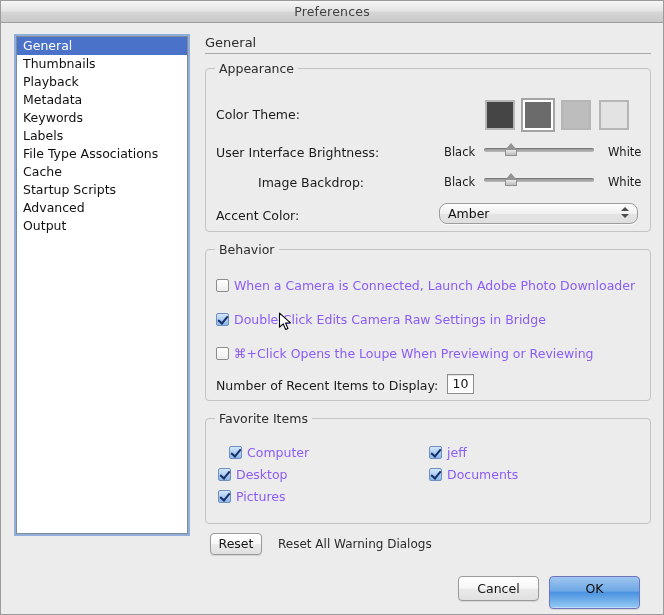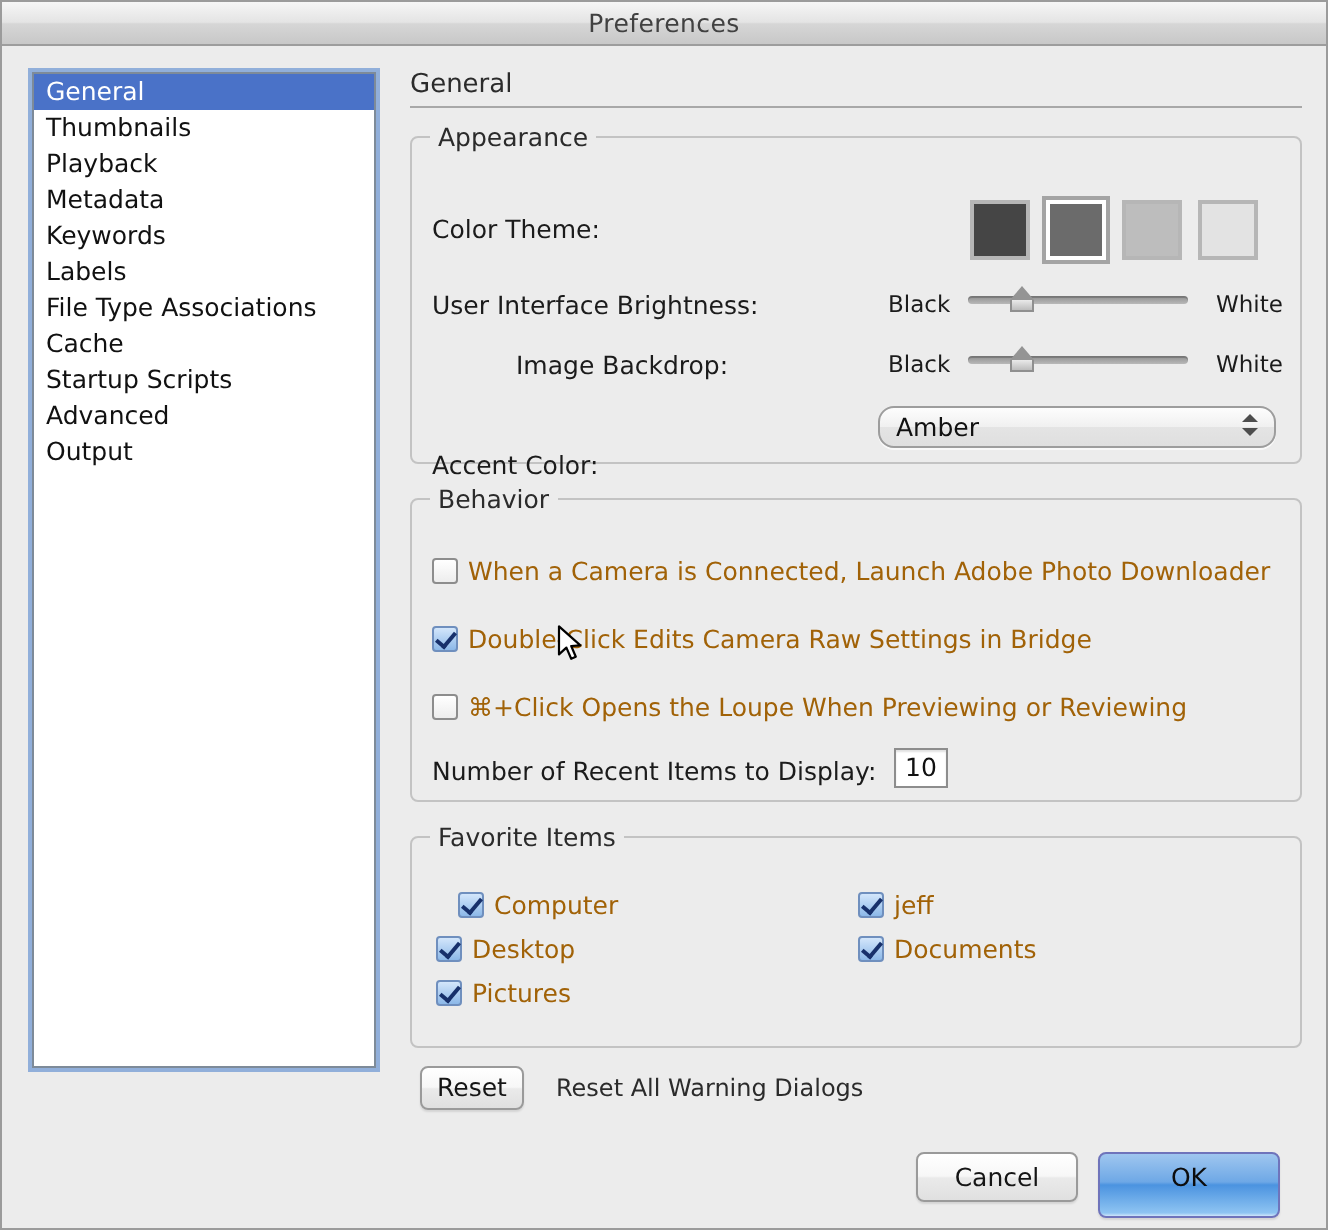--- a/index.html
+++ b/index.html
@@ -192,21 +192,21 @@
     margin-left: 0;
   }
   .popup .arrows i { border-bottom: 4px solid #4d4d4d; margin-bottom: 3px; }
   .popup .arrows b { border-top: 4px solid #4d4d4d; }
 
   
   .cbrow {
     position: absolute;
     white-space: nowrap;
     font-size: 12.5px;
-    color: #a16207;
+    color: #8b5cf6;
   }
   .cb {
     display: inline-block;
     width: 13px; height: 13px;
     vertical-align: -2px;
     border: 1px solid #8d8d8d;
     border-radius: 2px;
     background: linear-gradient(to bottom, #ffffff, #ededed);
     box-sizing: border-box;
     position: relative;
@@ -324,21 +324,21 @@
     <div class="endlabel" style="left:238px; top:106px;">Black</div>
     <div class="slider" id="slider-backdrop" style="left:278px; top:103px;">
       <div class="track"></div>
       <div class="thumb" style="left: 21px;">
           <i></i>
           <b></b>
         </div>
     </div>
     <div class="endlabel" style="left:402px; top:106px;">White</div>
 
-    <div class="lbl" style="left:10px; top:156px;">Accent Color:</div>
+    <div class="lbl" style="left:10px; top:139px;">Accent Color:</div>
     <div class="popup" style="left:233px; top:134px; width:199px;">
       <span>Amber</span>
       <span class="arrows">
           <i></i>
           <b></b>
         </span>
     </div>
   </div>
 
   <div class="group" id="grp-behavior">

